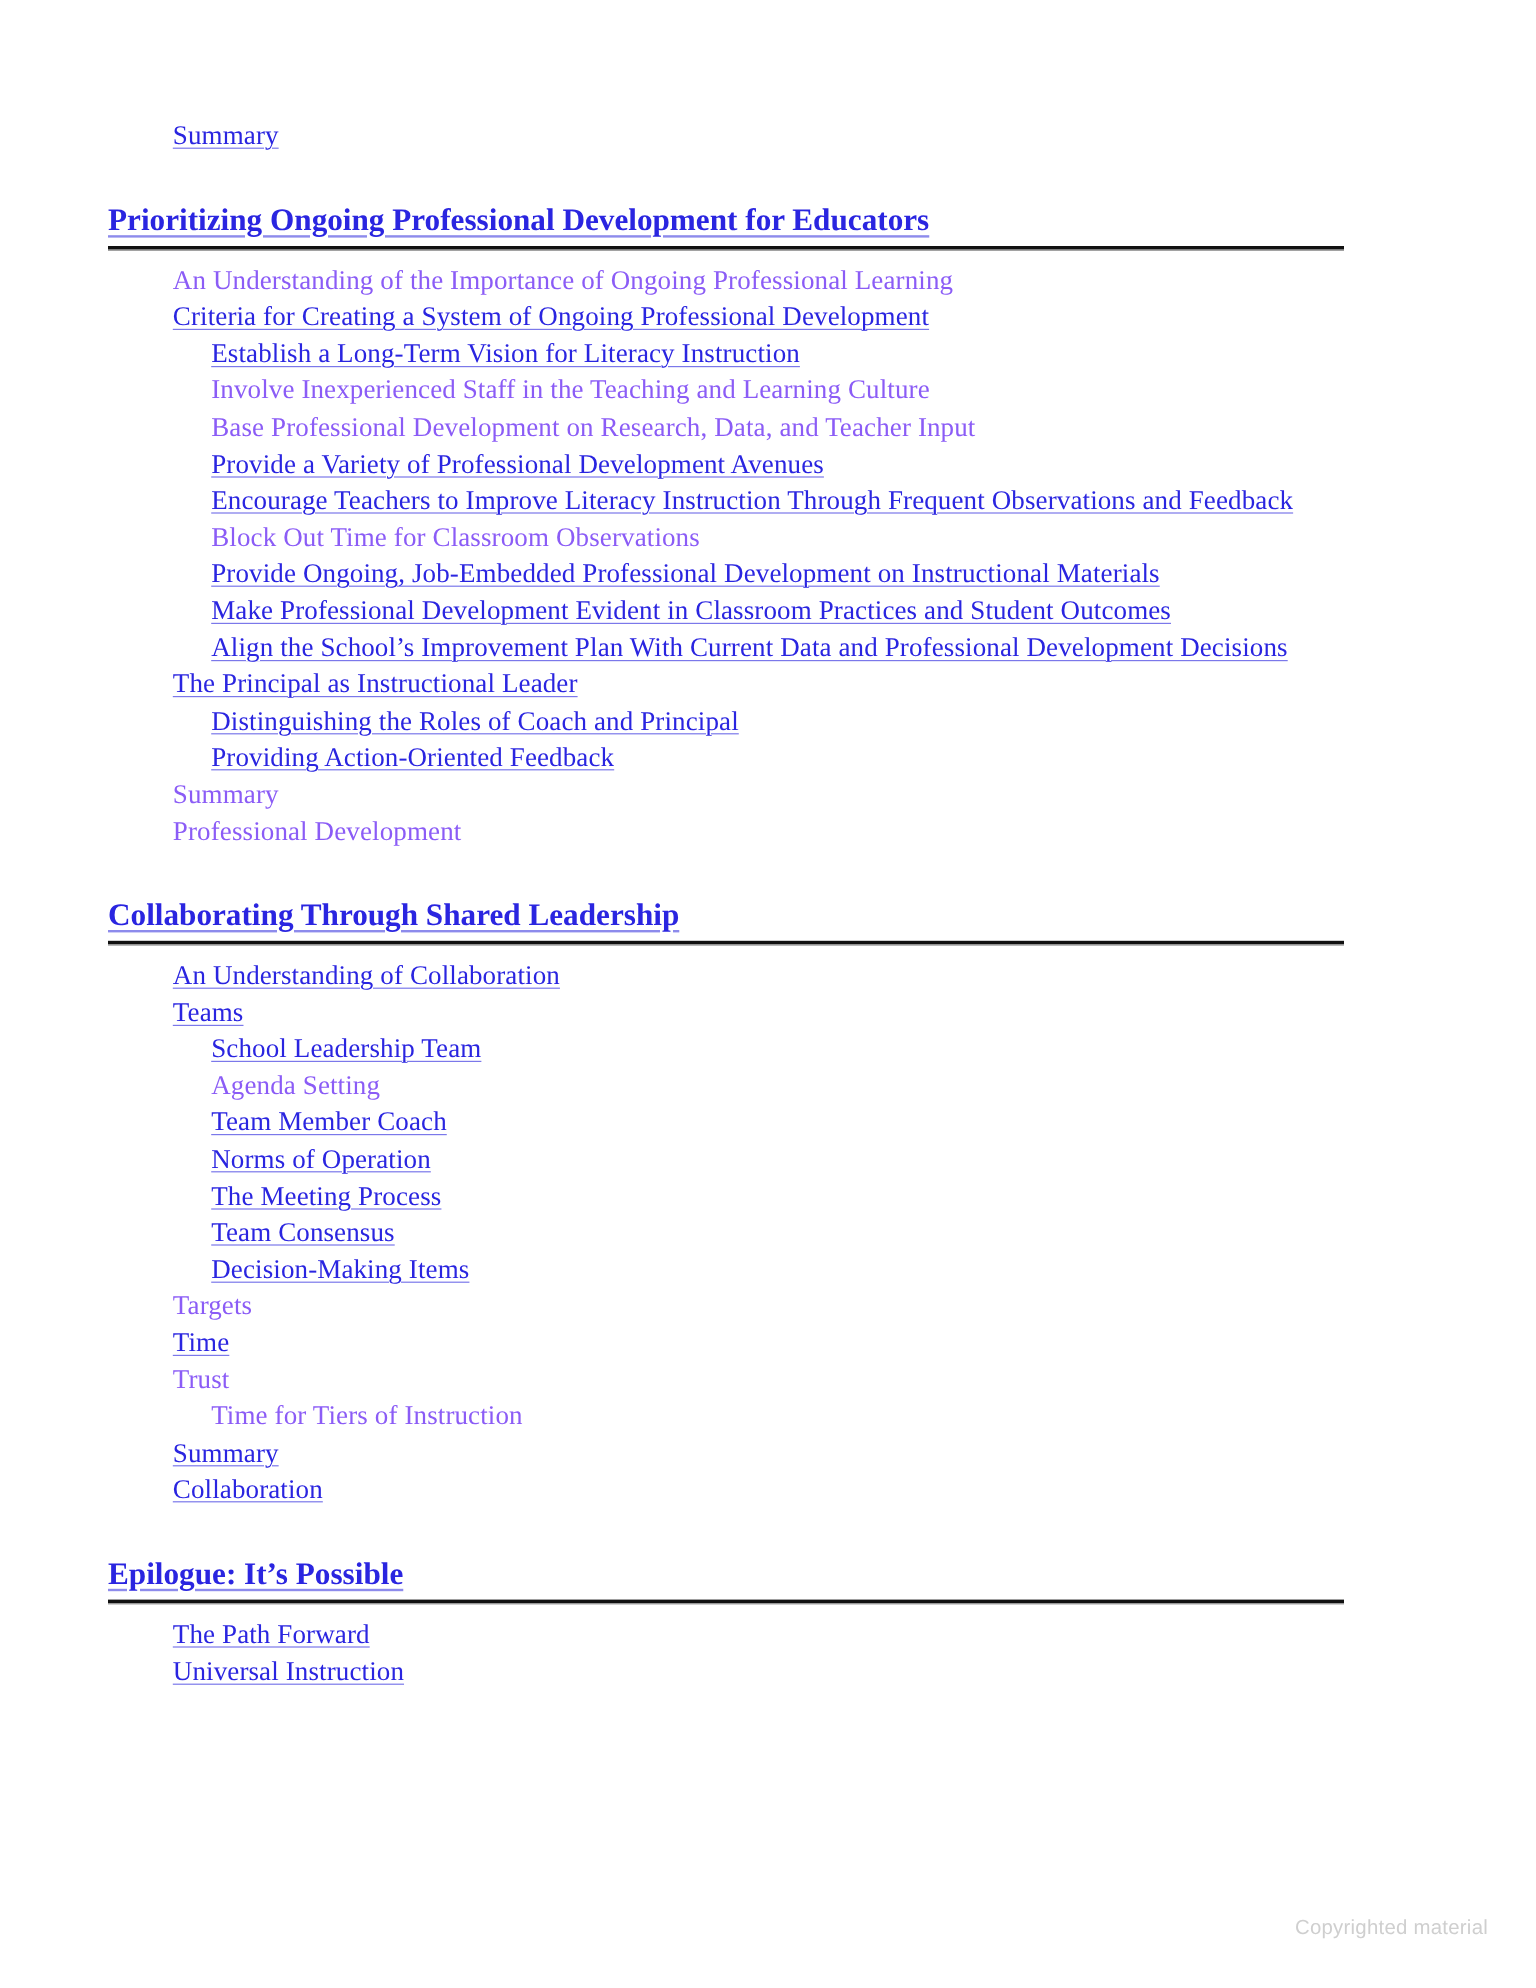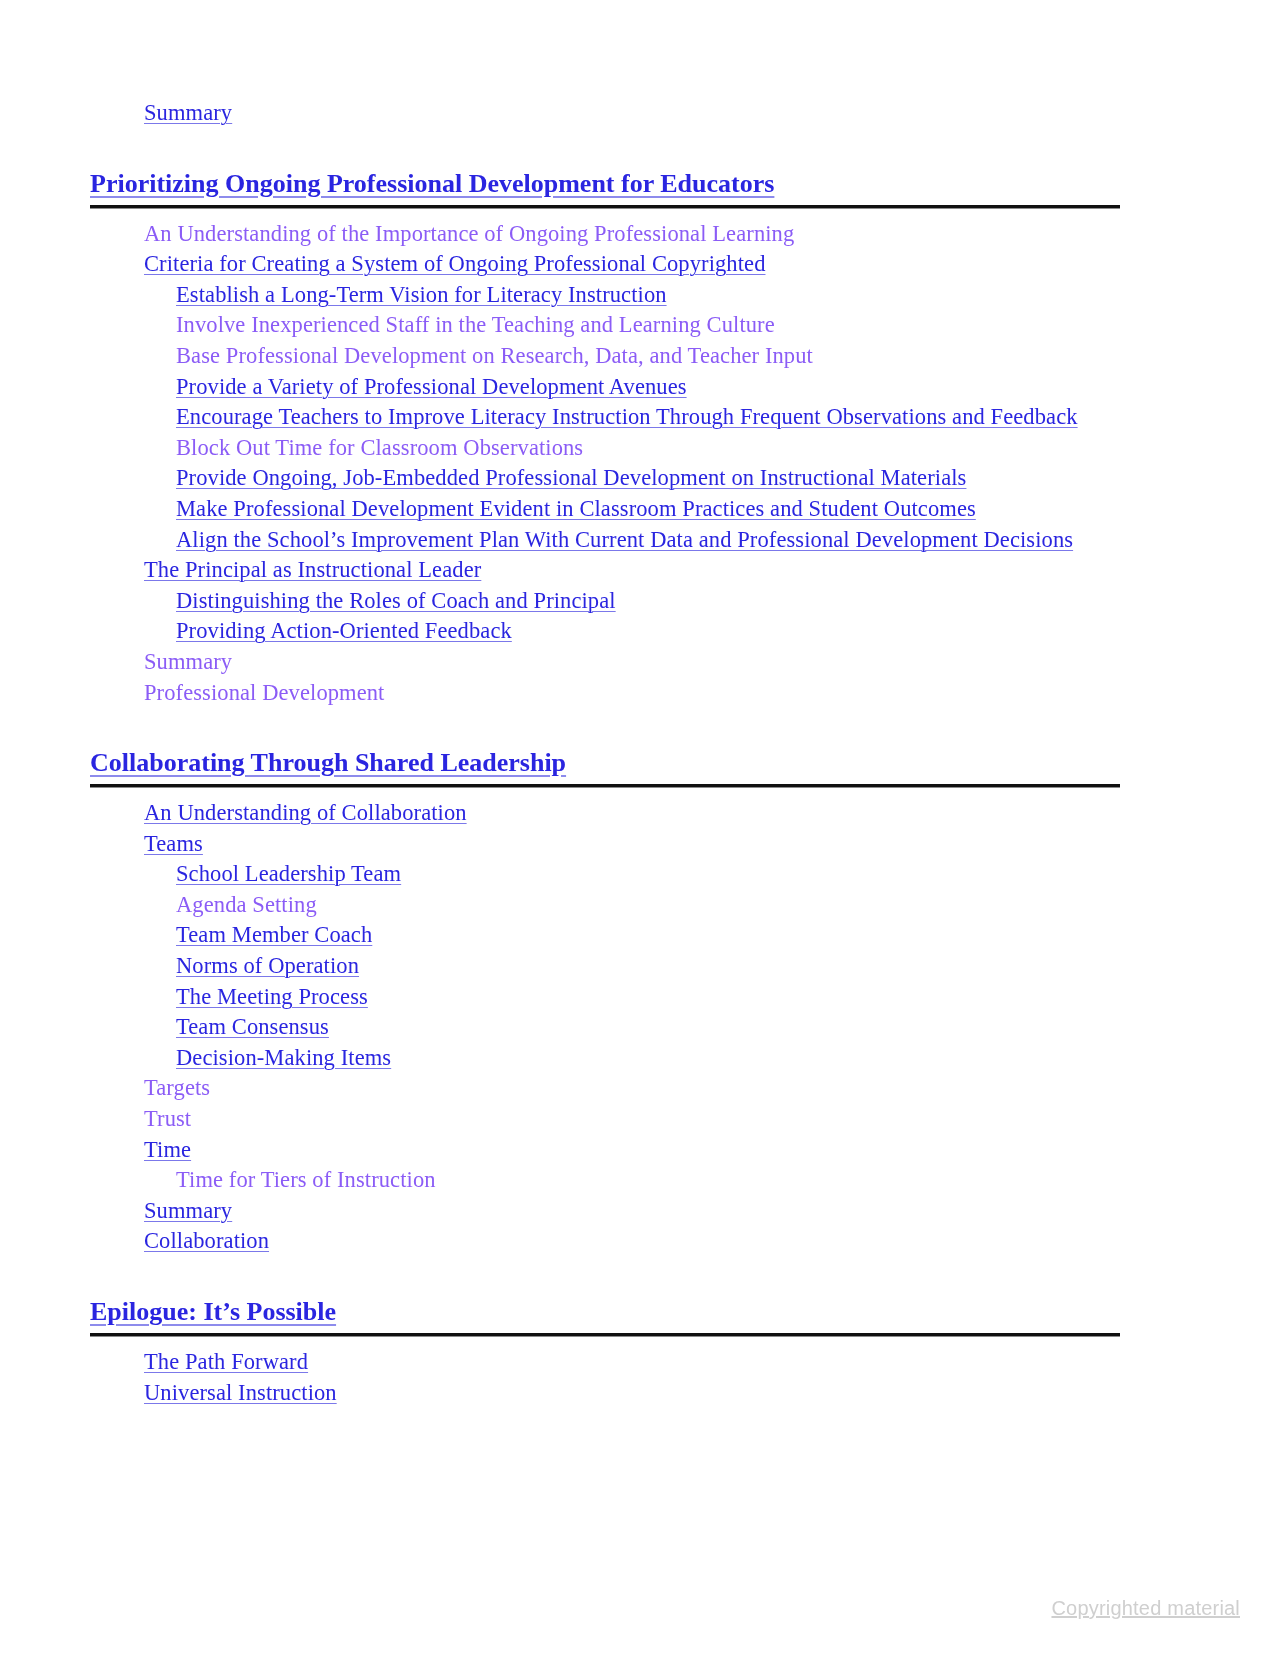--- a/index.html
+++ b/index.html
@@ -87,43 +87,42 @@
     position: absolute;
     left: 0;
     top: 1597px;
     width: 1280px;
     text-align: right;
     padding-right: 40px;
     box-sizing: border-box;
   }
   .footer .cw {
     font-family: "Liberation Sans", "DejaVu Sans", sans-serif;
-    font-size: 20px;
+    font-size: 17px;
     color: #cfcfcf;
     letter-spacing: 0.2px;
-    text-decoration: underline;
   }
 </style>
 </head>
 <body>
 
 <div class="page">
   <div class="content">
 
     <div id="top-entry-list">
         <div class="entry lvl1 link"><span class="txt">Summary</span></div>
       </div>
 
     <div id="section-list">
         <div class="gap-before-section"></div>
         <div class="section">
           <div class="section-head-wrap"><span class="section-head">Prioritizing Ongoing Professional Development for Educators</span></div>
           <div class="rule"></div>
           <div class="entry lvl1"><span class="txt">An Understanding of the Importance of Ongoing Professional Learning</span></div>
-          <div class="entry lvl1 link"><span class="txt">Criteria for Creating a System of Ongoing Professional Copyrighted</span></div>
+          <div class="entry lvl1 link"><span class="txt">Criteria for Creating a System of Ongoing Professional Development</span></div>
           <div class="entry lvl2 link"><span class="txt">Establish a Long-Term Vision for Literacy Instruction</span></div>
           <div class="entry lvl2"><span class="txt">Involve Inexperienced Staff in the Teaching and Learning Culture</span></div>
           <div class="entry lvl2"><span class="txt">Base Professional Development on Research, Data, and Teacher Input</span></div>
           <div class="entry lvl2 link"><span class="txt">Provide a Variety of Professional Development Avenues</span></div>
           <div class="entry lvl2 link"><span class="txt">Encourage Teachers to Improve Literacy Instruction Through Frequent Observations and Feedback</span></div>
           <div class="entry lvl2"><span class="txt">Block Out Time for Classroom Observations</span></div>
           <div class="entry lvl2 link"><span class="txt">Provide Ongoing, Job-Embedded Professional Development on Instructional Materials</span></div>
           <div class="entry lvl2 link"><span class="txt">Make Professional Development Evident in Classroom Practices and Student Outcomes</span></div>
           <div class="entry lvl2 link"><span class="txt">Align the School’s Improvement Plan With Current Data and Professional Development Decisions</span></div>
           <div class="entry lvl1 link"><span class="txt">The Principal as Instructional Leader</span></div>
@@ -139,22 +138,22 @@
           <div class="entry lvl1 link"><span class="txt">An Understanding of Collaboration</span></div>
           <div class="entry lvl1 link"><span class="txt">Teams</span></div>
           <div class="entry lvl2 link"><span class="txt">School Leadership Team</span></div>
           <div class="entry lvl2"><span class="txt">Agenda Setting</span></div>
           <div class="entry lvl2 link"><span class="txt">Team Member Coach</span></div>
           <div class="entry lvl2 link"><span class="txt">Norms of Operation</span></div>
           <div class="entry lvl2 link"><span class="txt">The Meeting Process</span></div>
           <div class="entry lvl2 link"><span class="txt">Team Consensus</span></div>
           <div class="entry lvl2 link"><span class="txt">Decision-Making Items</span></div>
           <div class="entry lvl1"><span class="txt">Targets</span></div>
+          <div class="entry lvl1 link"><span class="txt">Time</span></div>
           <div class="entry lvl1"><span class="txt">Trust</span></div>
-          <div class="entry lvl1 link"><span class="txt">Time</span></div>
           <div class="entry lvl2"><span class="txt">Time for Tiers of Instruction</span></div>
           <div class="entry lvl1 link"><span class="txt">Summary</span></div>
           <div class="entry lvl1 link italic"><span class="txt">Collaboration</span></div>
         </div>
         <div class="gap-before-section"></div>
         <div class="section">
           <div class="section-head-wrap"><span class="section-head">Epilogue: It’s Possible</span></div>
           <div class="rule"></div>
           <div class="entry lvl1 link"><span class="txt">The Path Forward</span></div>
           <div class="entry lvl1 link"><span class="txt">Universal Instruction</span></div>

